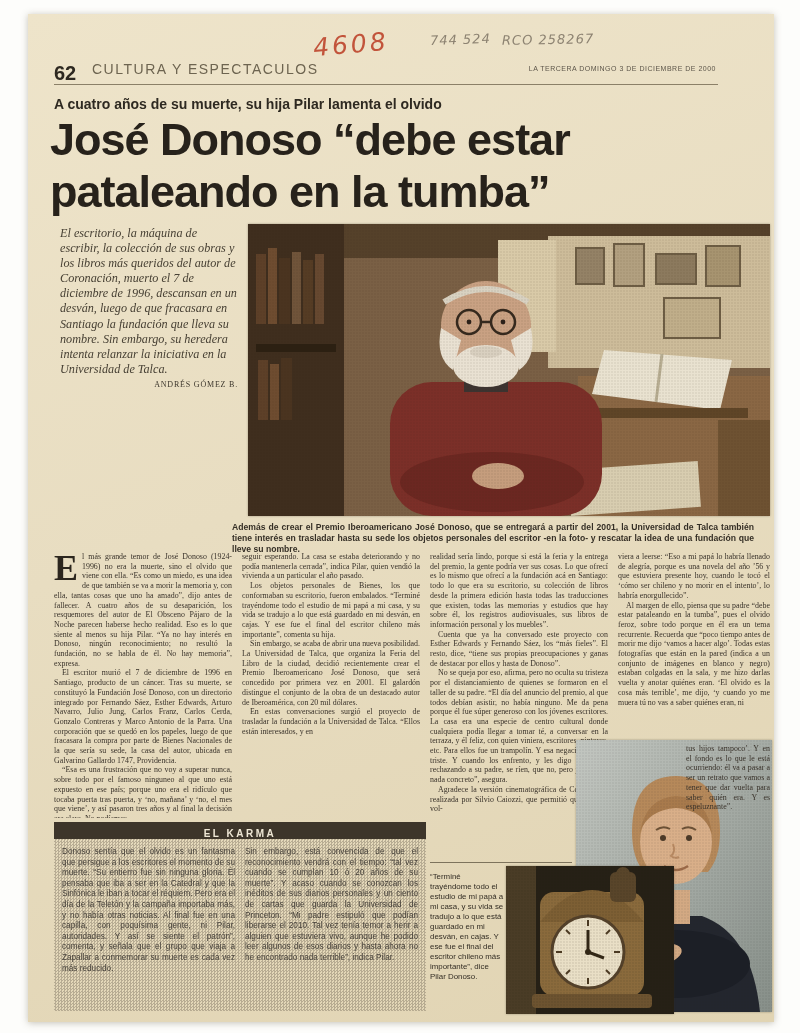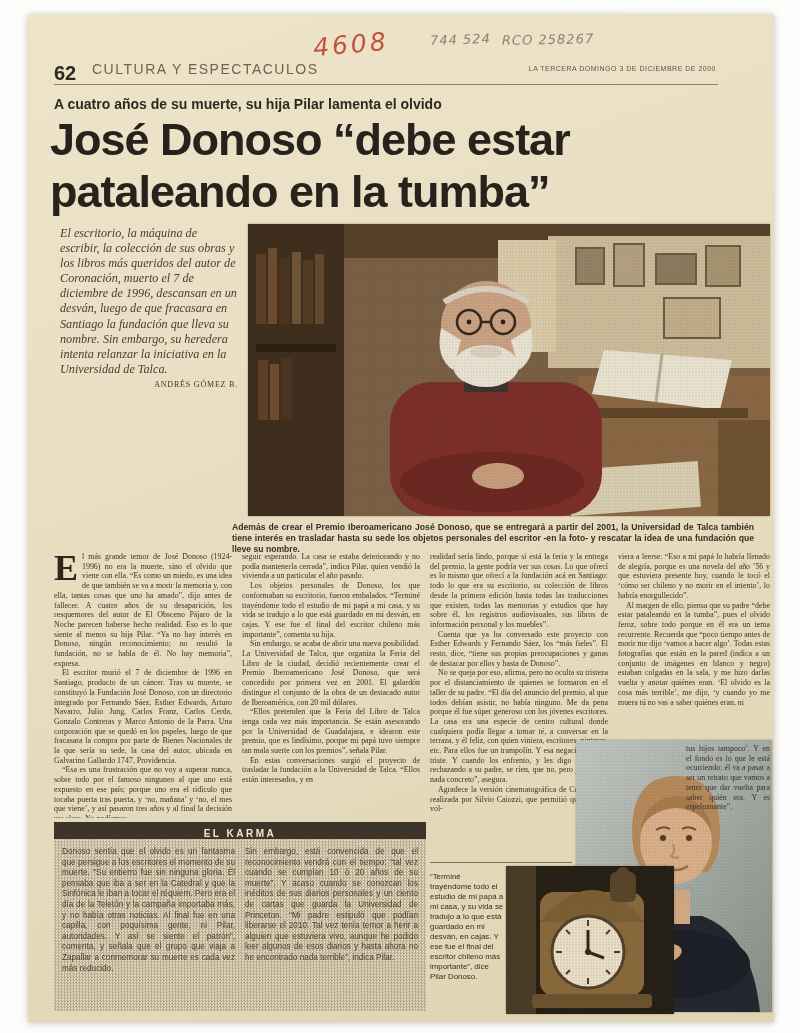--- a/index.html
+++ b/index.html
@@ -149,23 +149,22 @@
 
     <div id="main-caption">Además de crear el Premio Iberoamericano José Donoso, que se entregará a partir del 2001, la Universidad de Talca también tiene interés en trasladar hasta su sede los objetos personales del escritor -en la foto- y rescatar la idea de una fundación que lleve su nombre.</div>
 
     <div id="col1" class="col">
       <p><span class="dropcap">E</span><span>l más grande temor de José Donoso (1924-1996) no era la muerte, sino el olvido que viene con ella. “Es como un miedo, es una idea de que también se va a morir la memoria y, con ella, tantas cosas que uno ha amado”, dijo antes de fallecer. A cuatro años de su desaparición, los resquemores del autor de El Obsceno Pájaro de la Noche parecen haberse hecho realidad. Eso es lo que siente al menos su hija Pilar. “Ya no hay interés en Donoso, ningún reconocimiento; no resultó la fundación, no se habla de él. No hay memoria”, expresa.</span></p>
       <p>El escritor murió el 7 de diciembre de 1996 en Santiago, producto de un cáncer. Tras su muerte, se constituyó la Fundación José Donoso, con un directorio integrado por Fernando Sáez, Esther Edwards, Arturo Navarro, Julio Jung, Carlos Franz, Carlos Cerda, Gonzalo Contreras y Marco Antonio de la Parra. Una corporación que se quedó en los papeles, luego de que fracasara la compra por parte de Bienes Nacionales de la que sería su sede, la casa del autor, ubicada en Galvarino Gallardo 1747, Providencia.</p>
       <p>“Esa es una frustración que no voy a superar nunca, sobre todo por el famoso ninguneo al que uno está expuesto en ese país; porque uno era el ridículo que tocaba puerta tras puerta, y ‘no, mañana’ y ‘no, el mes que viene’, y así pasaron tres años y al final la decisión era clara. No podíamos</p>
     </div>
     <div id="col2" class="col">
       <p>seguir esperando. La casa se estaba deteriorando y no podía mantenerla cerrada”, indica Pilar, quien vendió la vivienda a un particular el año pasado.</p>
-      <p>Los objetos personales de Donoso, los que conformaban su escritorio, fueron embalados. “Terminé trayéndome todo el estudio de mi papá a mi casa, y su vida se tradujo a lo que está guardado en mi desván, en cajas. Y ese fue el final del escritor chileno más importante”, comenta su hija.</p>
+      <p>Los objetos personales de Bienes, los que conformaban su escritorio, fueron embalados. “Terminé trayéndome todo el estudio de mi papá a mi casa, y su vida se tradujo a lo que está guardado en mi desván, en cajas. Y ese fue el final del escritor chileno más importante”, comenta su hija.</p>
       <p>Sin embargo, se acaba de abrir una nueva posibilidad. La Universidad de Talca, que organiza la Feria del Libro de la ciudad, decidió recientemente crear el Premio Iberoamericano José Donoso, que será concedido por primera vez en 2001. El galardón distingue el conjunto de la obra de un destacado autor de Iberoamérica, con 20 mil dólares.</p>
-      <p>“Ellos pretenden que la Feria del Libro de Talca tenga cada vez más importancia. Se están asesorando por la Universidad de Guadalajara, e idearon este premio, que es lindísimo, porque mi papá tuvo siempre tan mala suerte con los premios”, señala Pilar.</p>
       <p>En estas conversaciones surgió el proyecto de trasladar la fundación a la Universidad de Talca. “Ellos están interesados, y en</p>
     </div>
     <div id="col3" class="col">
       <p>realidad sería lindo, porque si está la feria y la entrega del premio, la gente podría ver sus cosas. Lo que ofrecí es lo mismo que ofrecí a la fundación acá en Santiago: todo lo que era su escritorio, su colección de libros desde la primera edición hasta todas las traducciones que existen, todas las memorias y estudios que hay sobre él, los registros audiovisuales, sus libros de información personal y los muebles”.</p>
       <p>Cuenta que ya ha conversado este proyecto con Esther Edwards y Fernando Sáez, los “más fieles”. El resto, dice, “tiene sus propias preocupaciones y ganas de destacar por ellos y hasta de Donoso”.</p>
       <p>No se queja por eso, afirma, pero no oculta su tristeza por el distanciamiento de quienes se formaron en el taller de su padre. “El día del anuncio del premio, al que todos debían asistir, no había ninguno. Me da pena porque él fue súper generoso con los jóvenes escritores. La casa era una especie de centro cultural donde cualquiera podía llegar a tomar té, a conversar en la terraza, y él feliz, con quien viniera, escritores, pintores, etc. Para ellos fue un trampolín. Y esa negación hoy es triste. Y cuando los enfrento, y les digo que están rechazando a su padre, se ríen, que no, pero yo no veo nada concreto”, asegura.</p>
       <p>Agradece la versión cinematográfica de Coronación, realizada por Silvio Caiozzi, que permitió que el libro vol-</p>
     </div>
     <div id="col4" class="col">
       <p>viera a leerse: “Eso a mi papá lo habría llenado de alegría, porque es una novela del año ’56 y que estuviera presente hoy, cuando le tocó el ‘cómo ser chileno y no morir en el intento’, lo habría enorgullecido”.</p>

